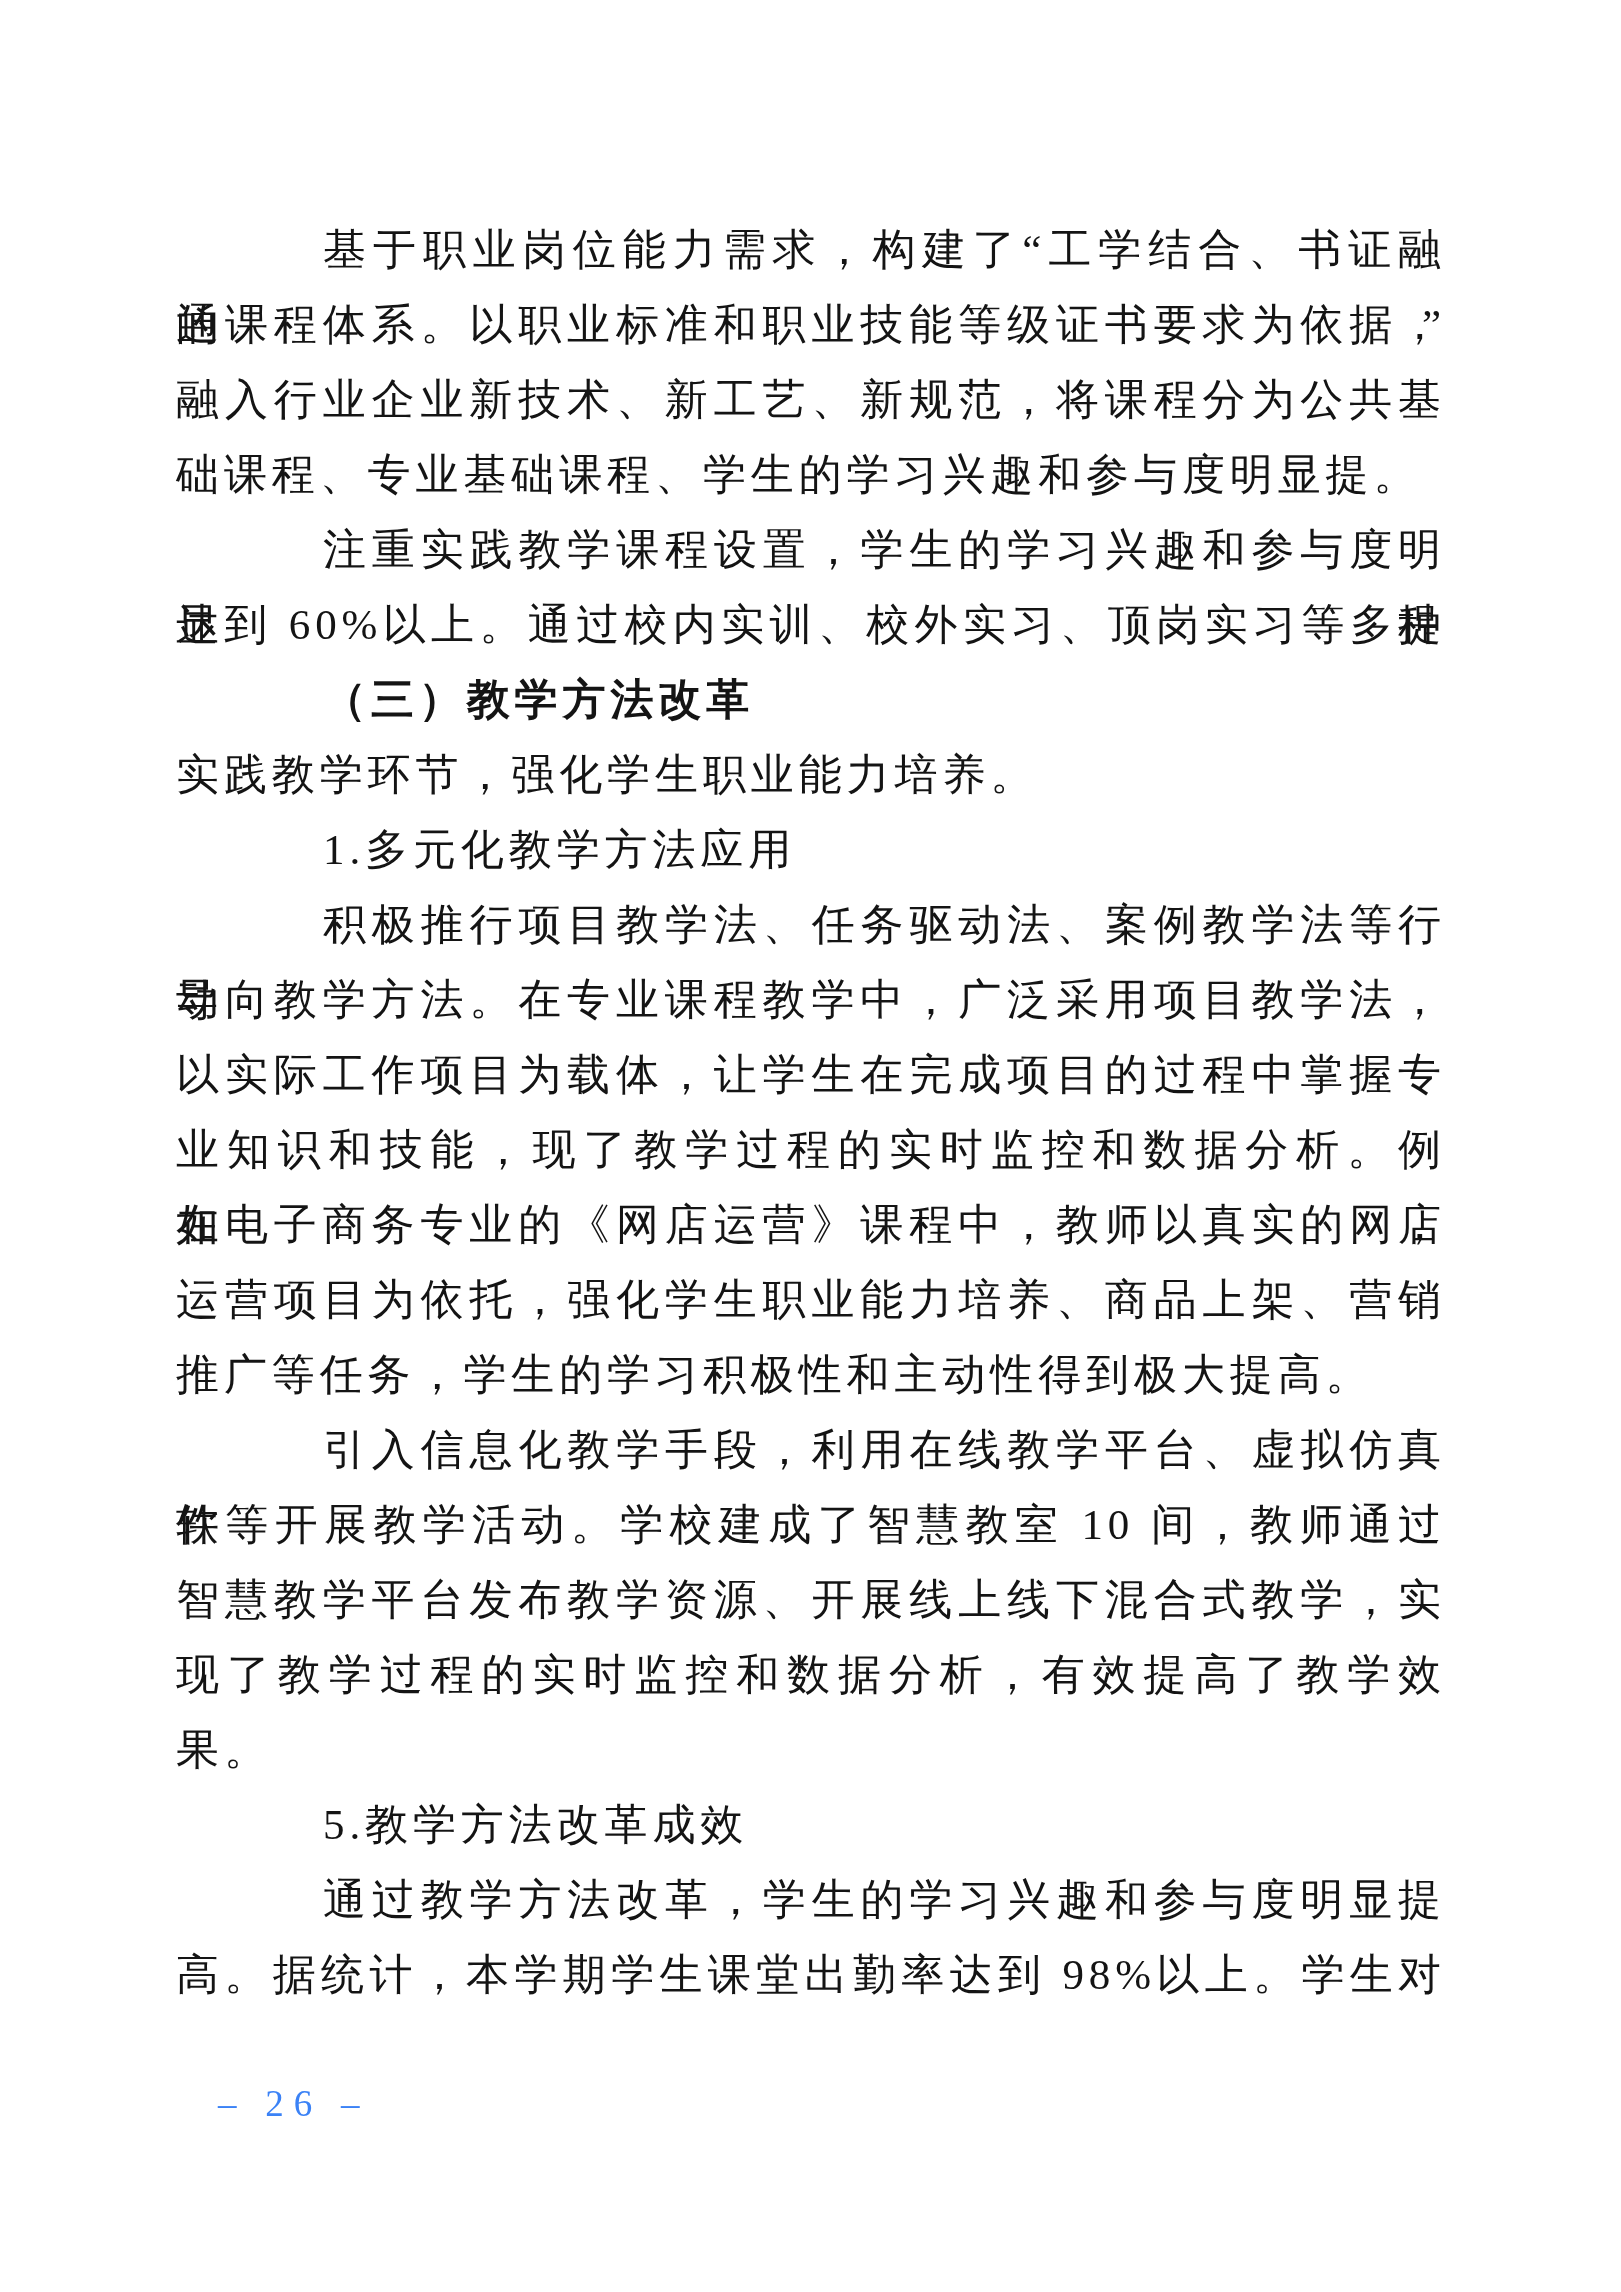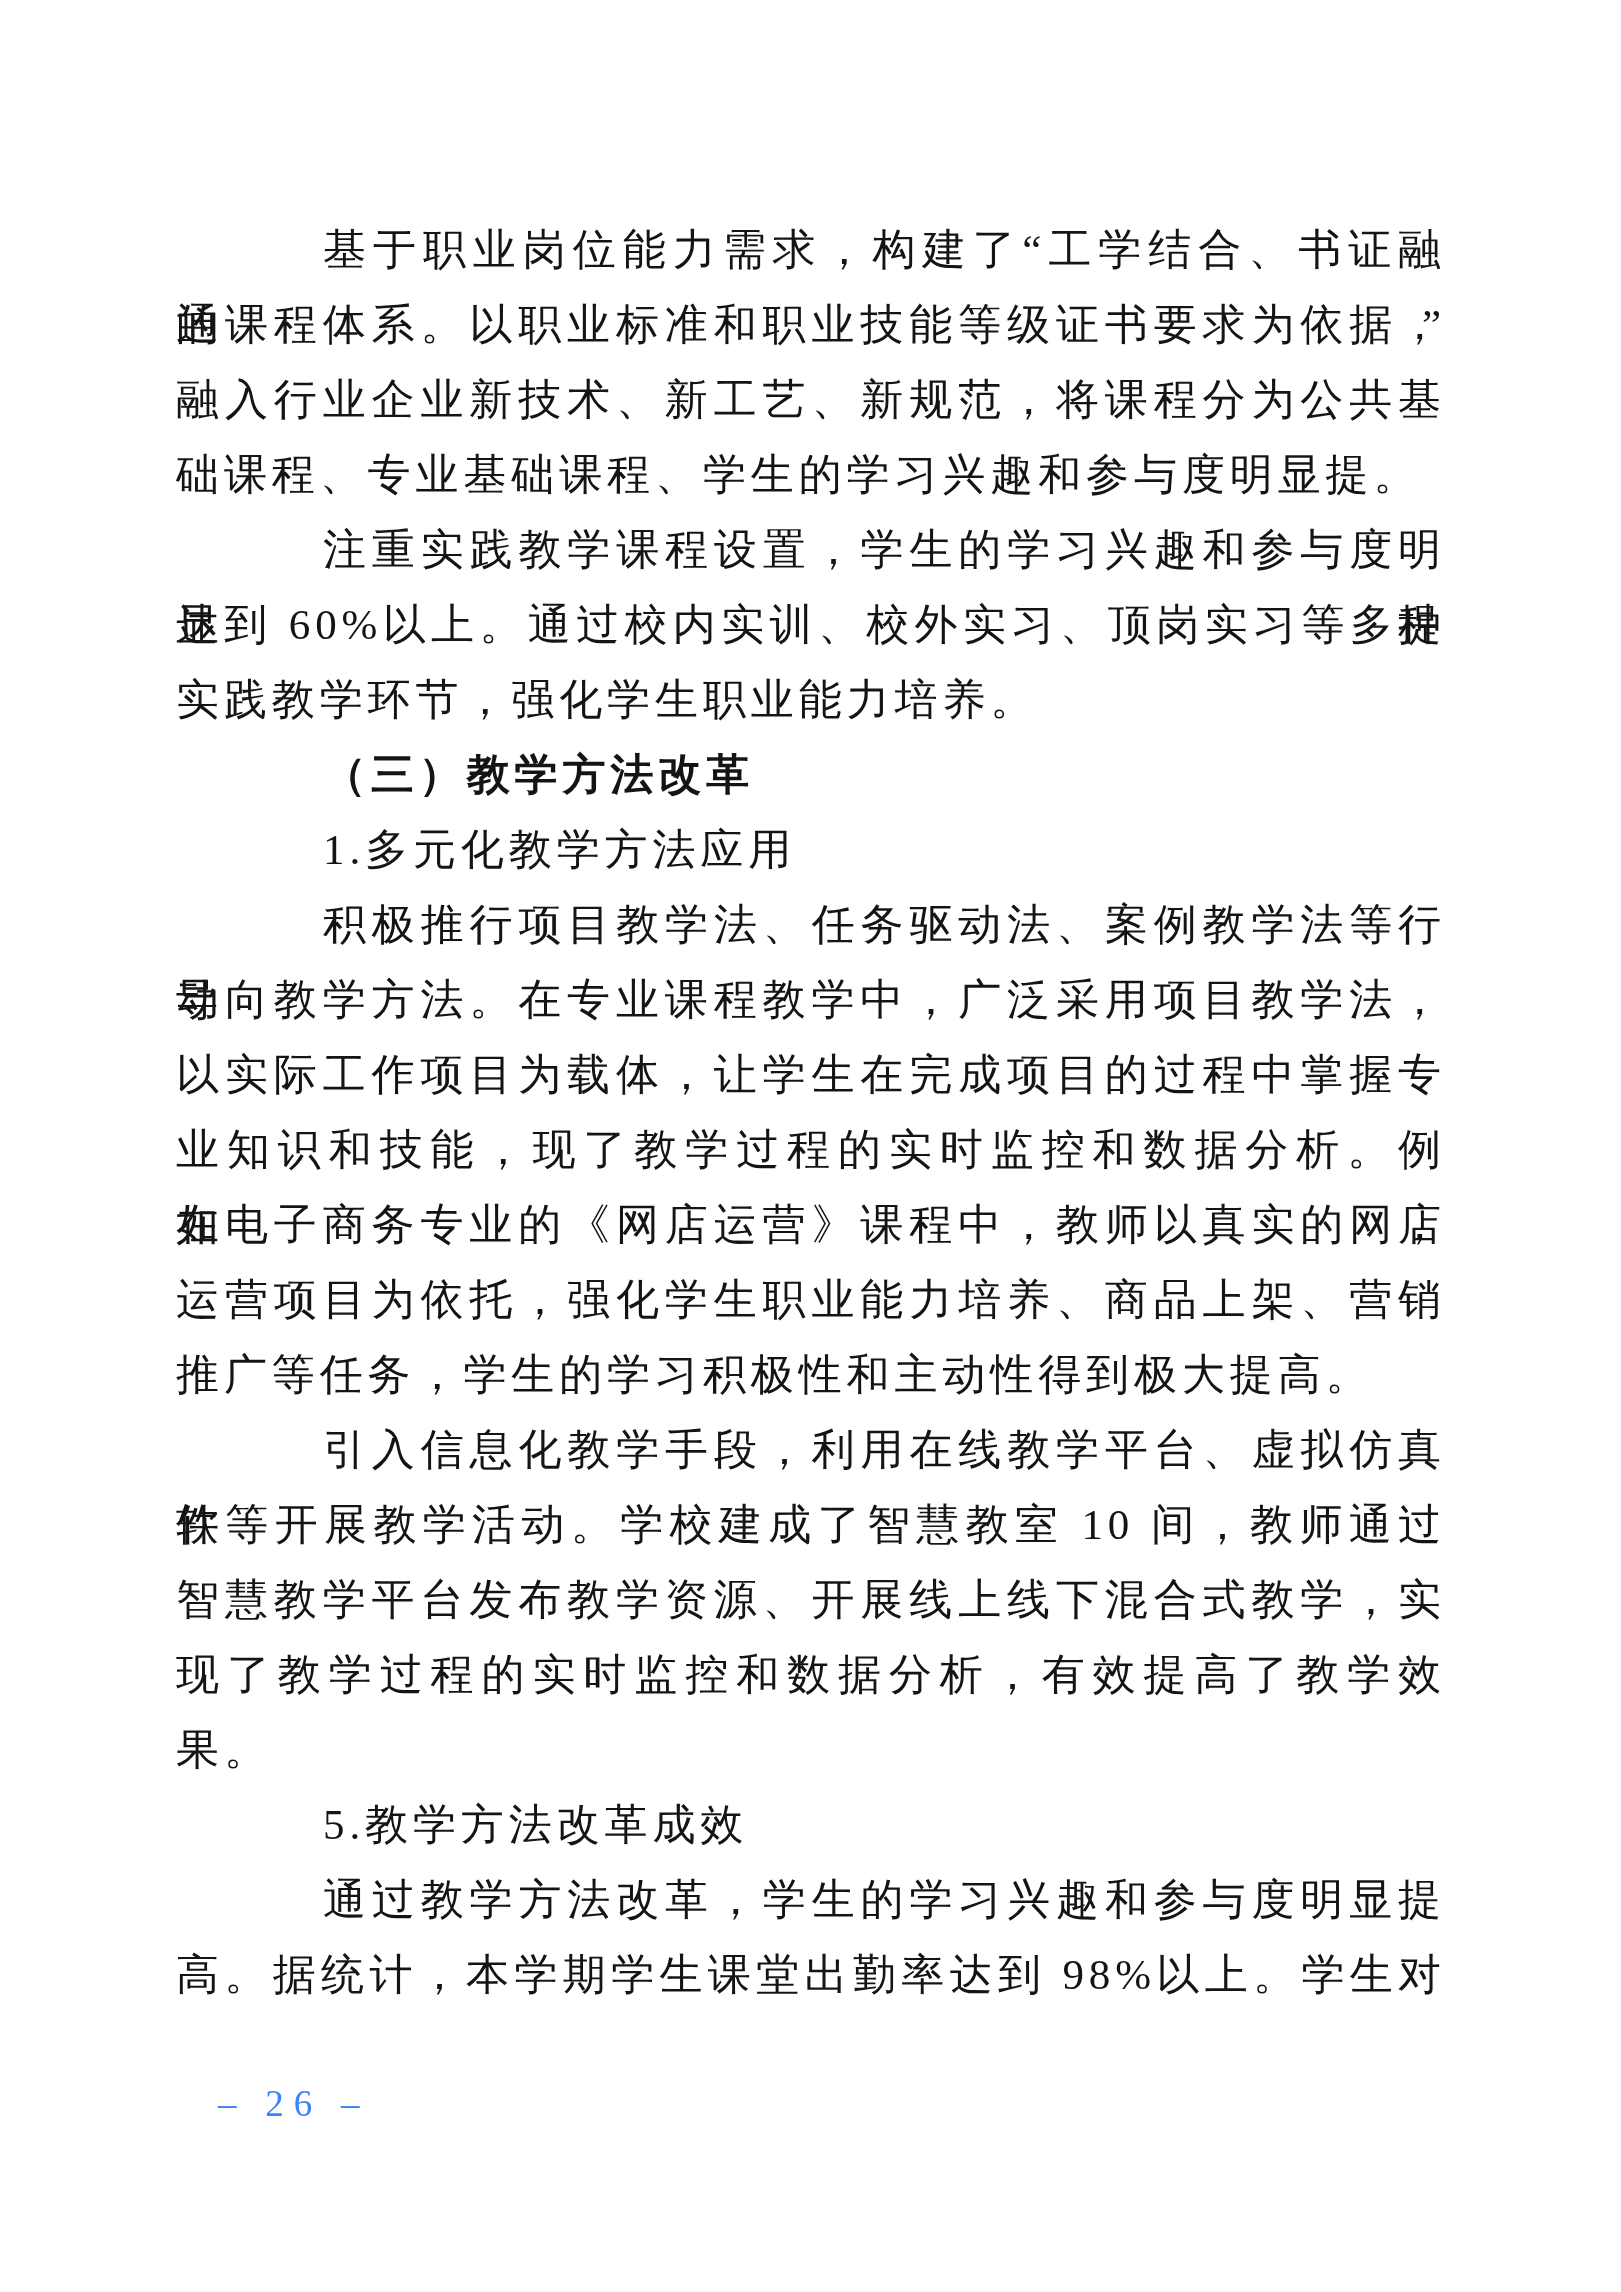--- a/index.html
+++ b/index.html
@@ -46,22 +46,22 @@
 <body>
 
 <div class="page">
   <div class="textblock">
     <div class="ln indent just">基于职业岗位能力需求，构建了“工学结合、书证融通”</div>
     <div class="ln just">的课程体系。以职业标准和职业技能等级证书要求为依据，</div>
     <div class="ln just">融入行业企业新技术、新工艺、新规范，将课程分为公共基</div>
     <div class="ln">础课程、专业基础课程、学生的学习兴趣和参与度明显提。</div>
     <div class="ln indent just">注重实践教学课程设置，学生的学习兴趣和参与度明显提</div>
     <div class="ln just">达到 60%以上。通过校内实训、校外实习、顶岗实习等多种</div>
+    <div class="ln indent h3">（三）教学方法改革</div>
     <div class="ln">实践教学环节，强化学生职业能力培养。</div>
-    <div class="ln indent h3">（三）教学方法改革</div>
     <div class="ln indent">1.多元化教学方法应用</div>
     <div class="ln indent just">积极推行项目教学法、任务驱动法、案例教学法等行动</div>
     <div class="ln just">导向教学方法。在专业课程教学中，广泛采用项目教学法，</div>
     <div class="ln just">以实际工作项目为载体，让学生在完成项目的过程中掌握专</div>
     <div class="ln just">业知识和技能，现了教学过程的实时监控和数据分析。例如，</div>
     <div class="ln just">在电子商务专业的《网店运营》课程中，教师以真实的网店</div>
     <div class="ln just">运营项目为依托，强化学生职业能力培养、商品上架、营销</div>
     <div class="ln">推广等任务，学生的学习积极性和主动性得到极大提高。</div>
     <div class="ln indent just">引入信息化教学手段，利用在线教学平台、虚拟仿真软</div>
     <div class="ln just">件等开展教学活动。学校建成了智慧教室 10 间，教师通过</div>

